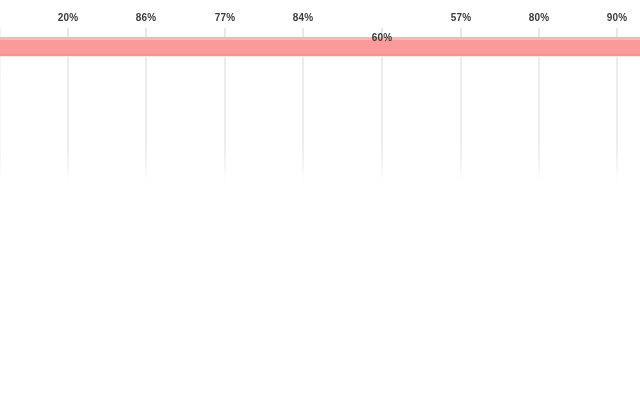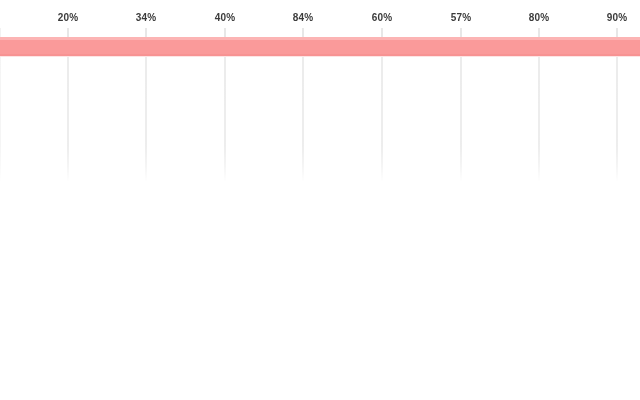--- a/index.html
+++ b/index.html
@@ -135,23 +135,23 @@
       </div>
 
     <div id="data-bar" style="background: rgb(250, 154, 154);">
       <div class="bar-highlight"></div>
       <div class="bar-shade"></div>
     </div>
     <div id="bar-underline"></div>
 
     <div id="ticklabels">
         <div class="tick-label" style="left: 68px;">20%</div>
-        <div class="tick-label" style="left: 146px;">34%</div>
-        <div class="tick-label" style="left: 225px;">40%</div>
+        <div class="tick-label" style="left: 146px;">86%</div>
+        <div class="tick-label" style="left: 225px;">77%</div>
         <div class="tick-label" style="left: 303px;">84%</div>
-        <div class="tick-label" style="left: 382px;">60%</div>
+        <div class="tick-label" style="left: 382px; margin-top: 20px;">60%</div>
         <div class="tick-label" style="left: 461px;">57%</div>
         <div class="tick-label" style="left: 539px;">80%</div>
         <div class="tick-label" style="left: 617px;">90%</div>
       </div>
 
   </div>
 </div>
 
 </body></html>

